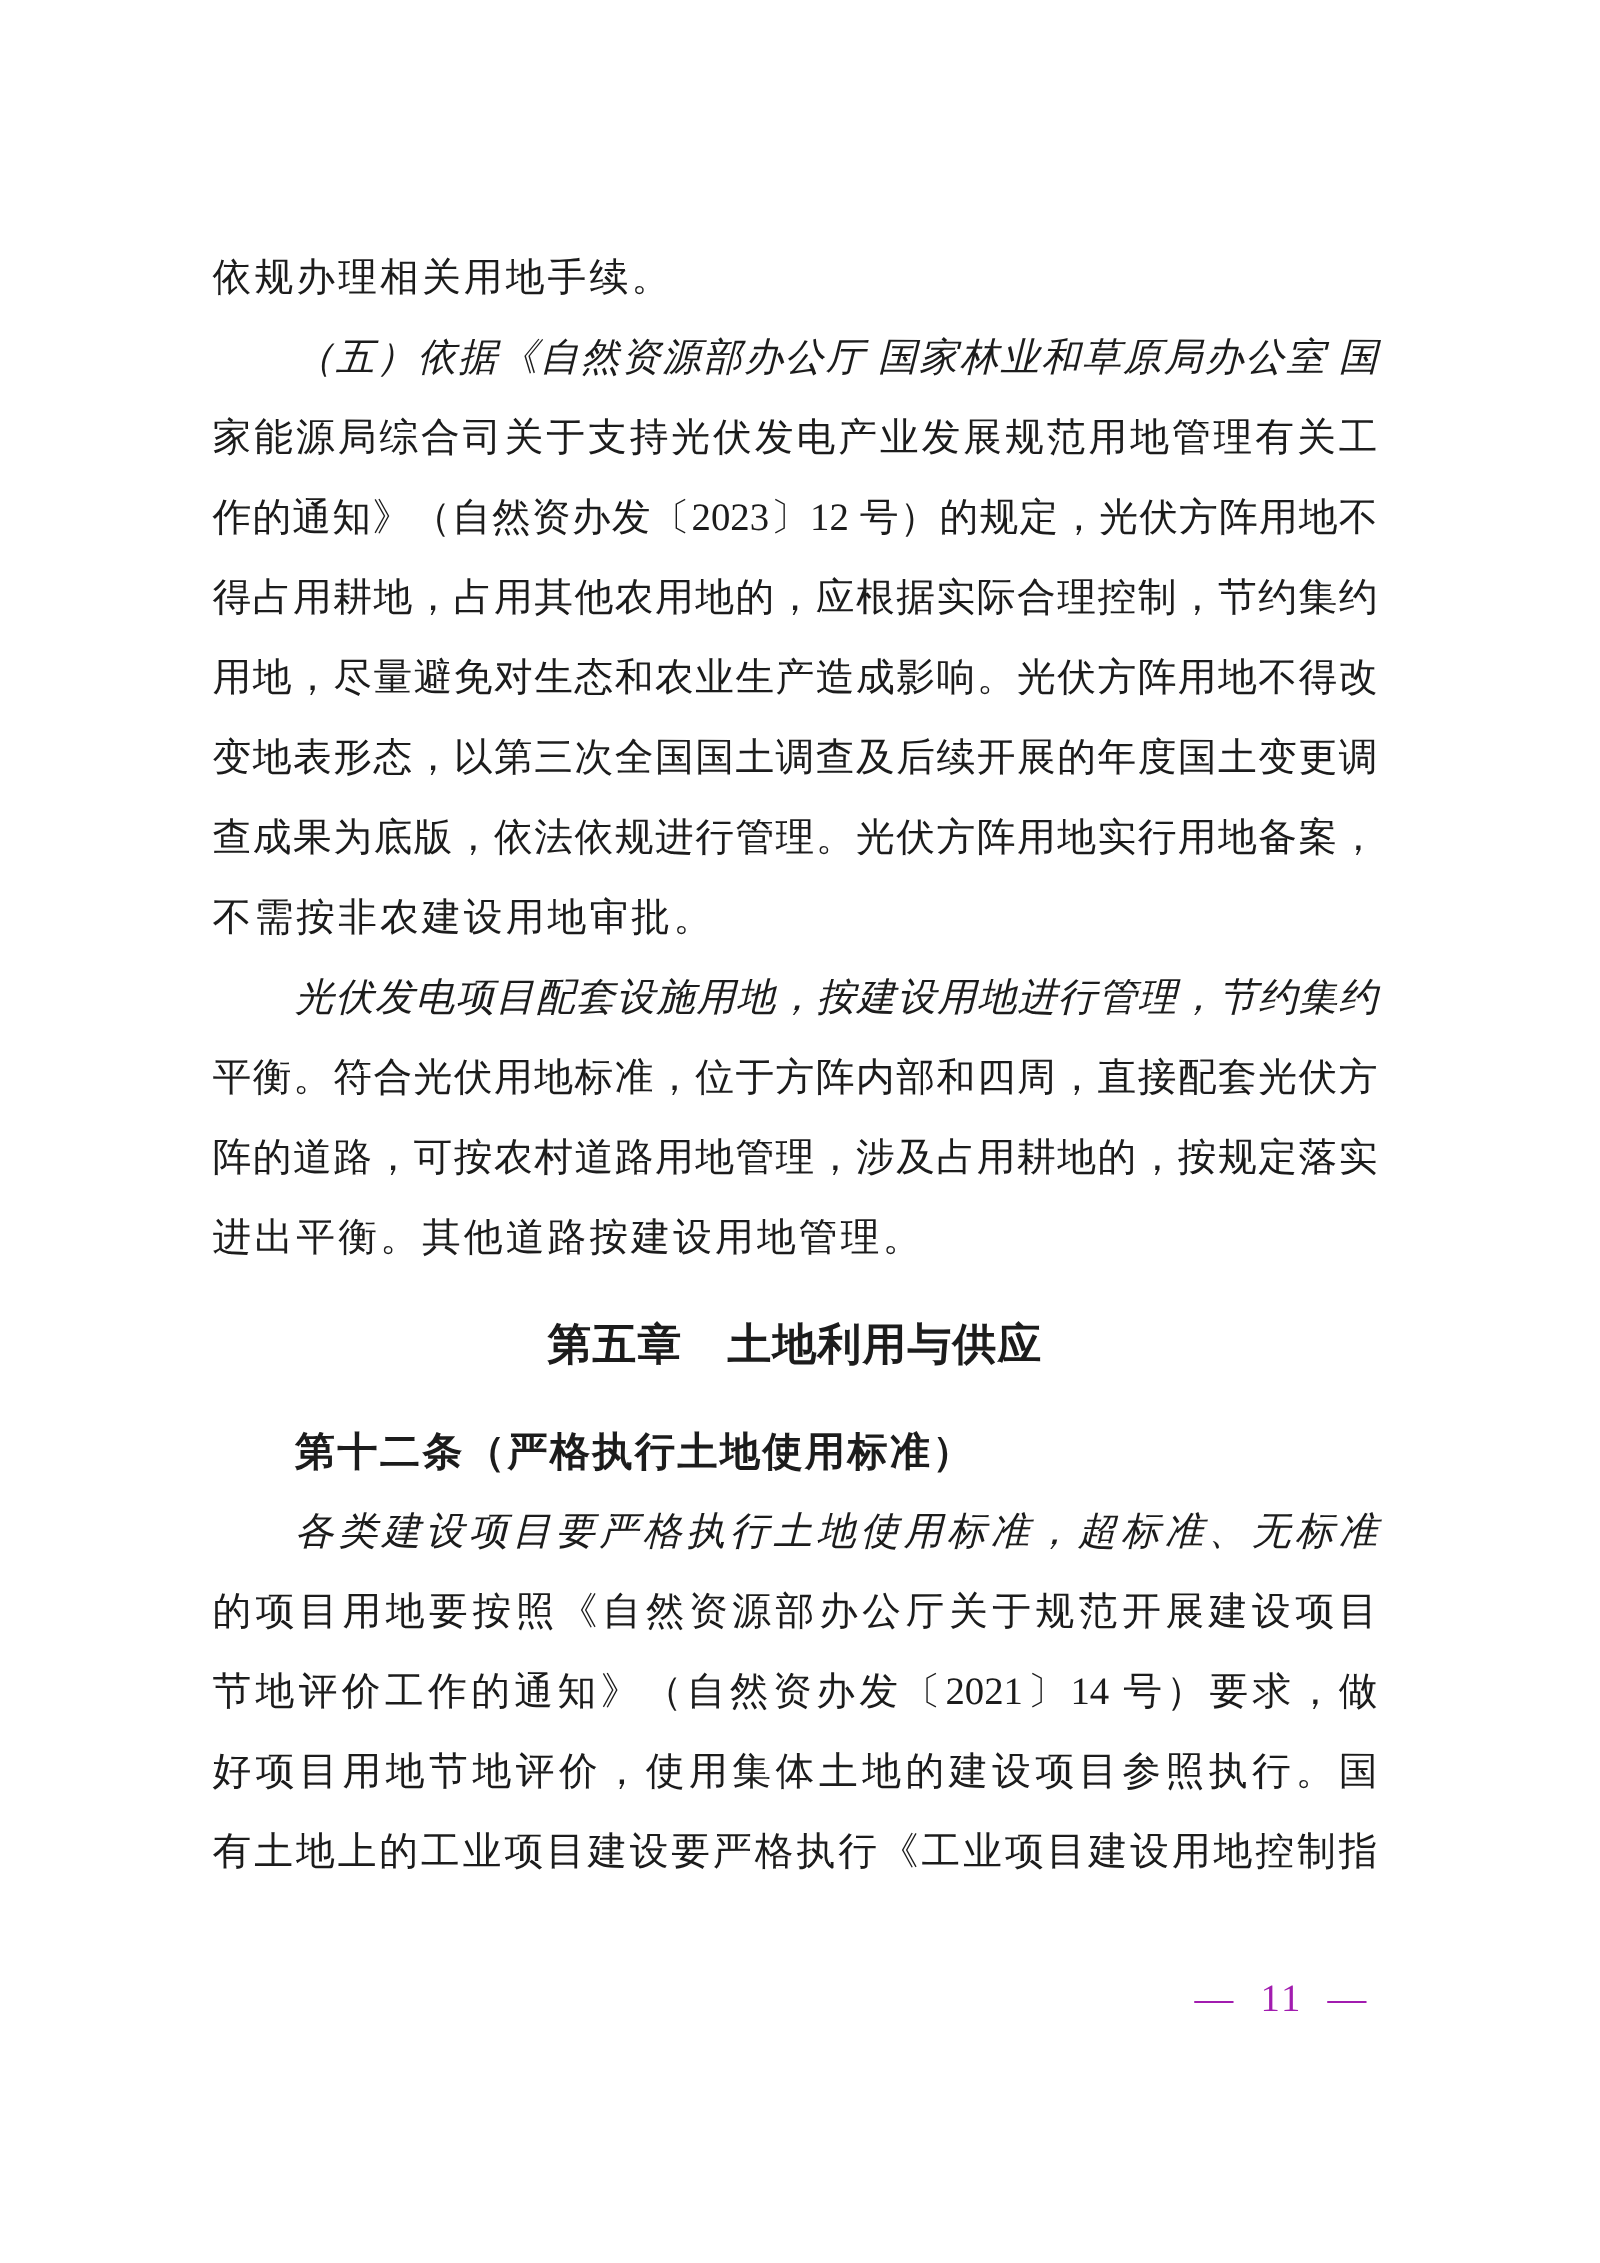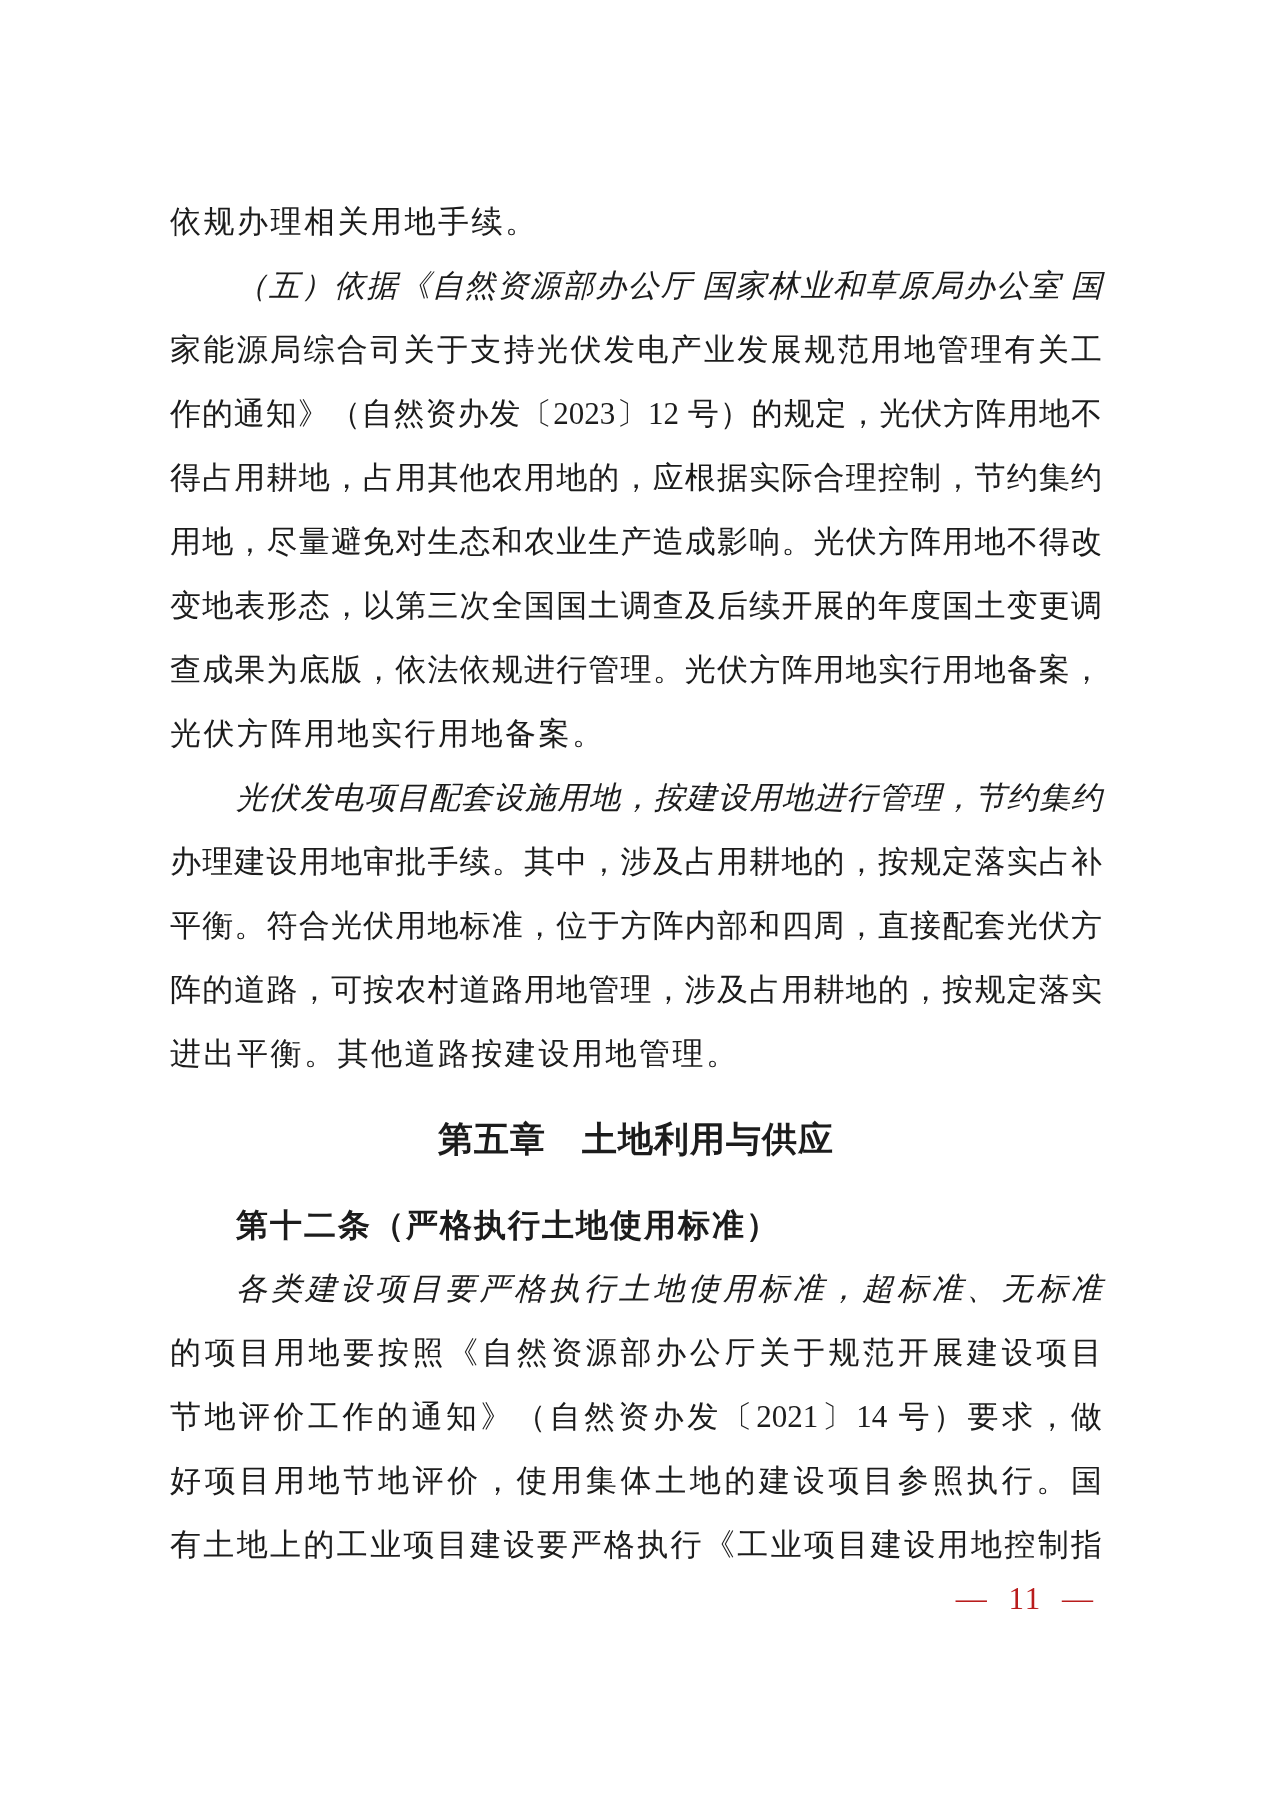--- a/index.html
+++ b/index.html
@@ -60,42 +60,41 @@
   }
   .page-number {
     position: absolute;
     top: 1577px;
     right: 185px;
     height: 44px;
     line-height: 44px;
     font-size: 31px;
     letter-spacing: 2px;
     word-spacing: 10px;
-    color: #b91c1c;
+    color: #a21caf;
   }
 </style>
 </head>
 <body>
 
 <div class="page">
   <div class="text-block">
 
     <div class="ln end">依规办理相关用地手续。</div>
 
     <div class="ln ind">（五）依据《自然资源部办公厅 国家林业和草原局办公室 国</div>
     <div class="ln">家能源局综合司关于支持光伏发电产业发展规范用地管理有关工</div>
     <div class="ln">作的通知》（自然资办发〔2023〕12 号）的规定，光伏方阵用地不</div>
     <div class="ln">得占用耕地，占用其他农用地的，应根据实际合理控制，节约集约</div>
     <div class="ln">用地，尽量避免对生态和农业生产造成影响。光伏方阵用地不得改</div>
     <div class="ln">变地表形态，以第三次全国国土调查及后续开展的年度国土变更调</div>
     <div class="ln">查成果为底版，依法依规进行管理。光伏方阵用地实行用地备案，</div>
-    <div class="ln end">光伏方阵用地实行用地备案。</div>
+    <div class="ln end">不需按非农建设用地审批。</div>
 
     <div class="ln ind">光伏发电项目配套设施用地，按建设用地进行管理，节约集约</div>
-    <div class="ln">办理建设用地审批手续。其中，涉及占用耕地的，按规定落实占补</div>
     <div class="ln">平衡。符合光伏用地标准，位于方阵内部和四周，直接配套光伏方</div>
     <div class="ln">阵的道路，可按农村道路用地管理，涉及占用耕地的，按规定落实</div>
     <div class="ln end">进出平衡。其他道路按建设用地管理。</div>
 
     <div class="chapter">第五章　土地利用与供应</div>
 
     <div class="article">第十二条（严格执行土地使用标准）</div>
 
     <div class="ln ind">各类建设项目要严格执行土地使用标准，超标准、无标准</div>
     <div class="ln">的项目用地要按照《自然资源部办公厅关于规范开展建设项目</div>

